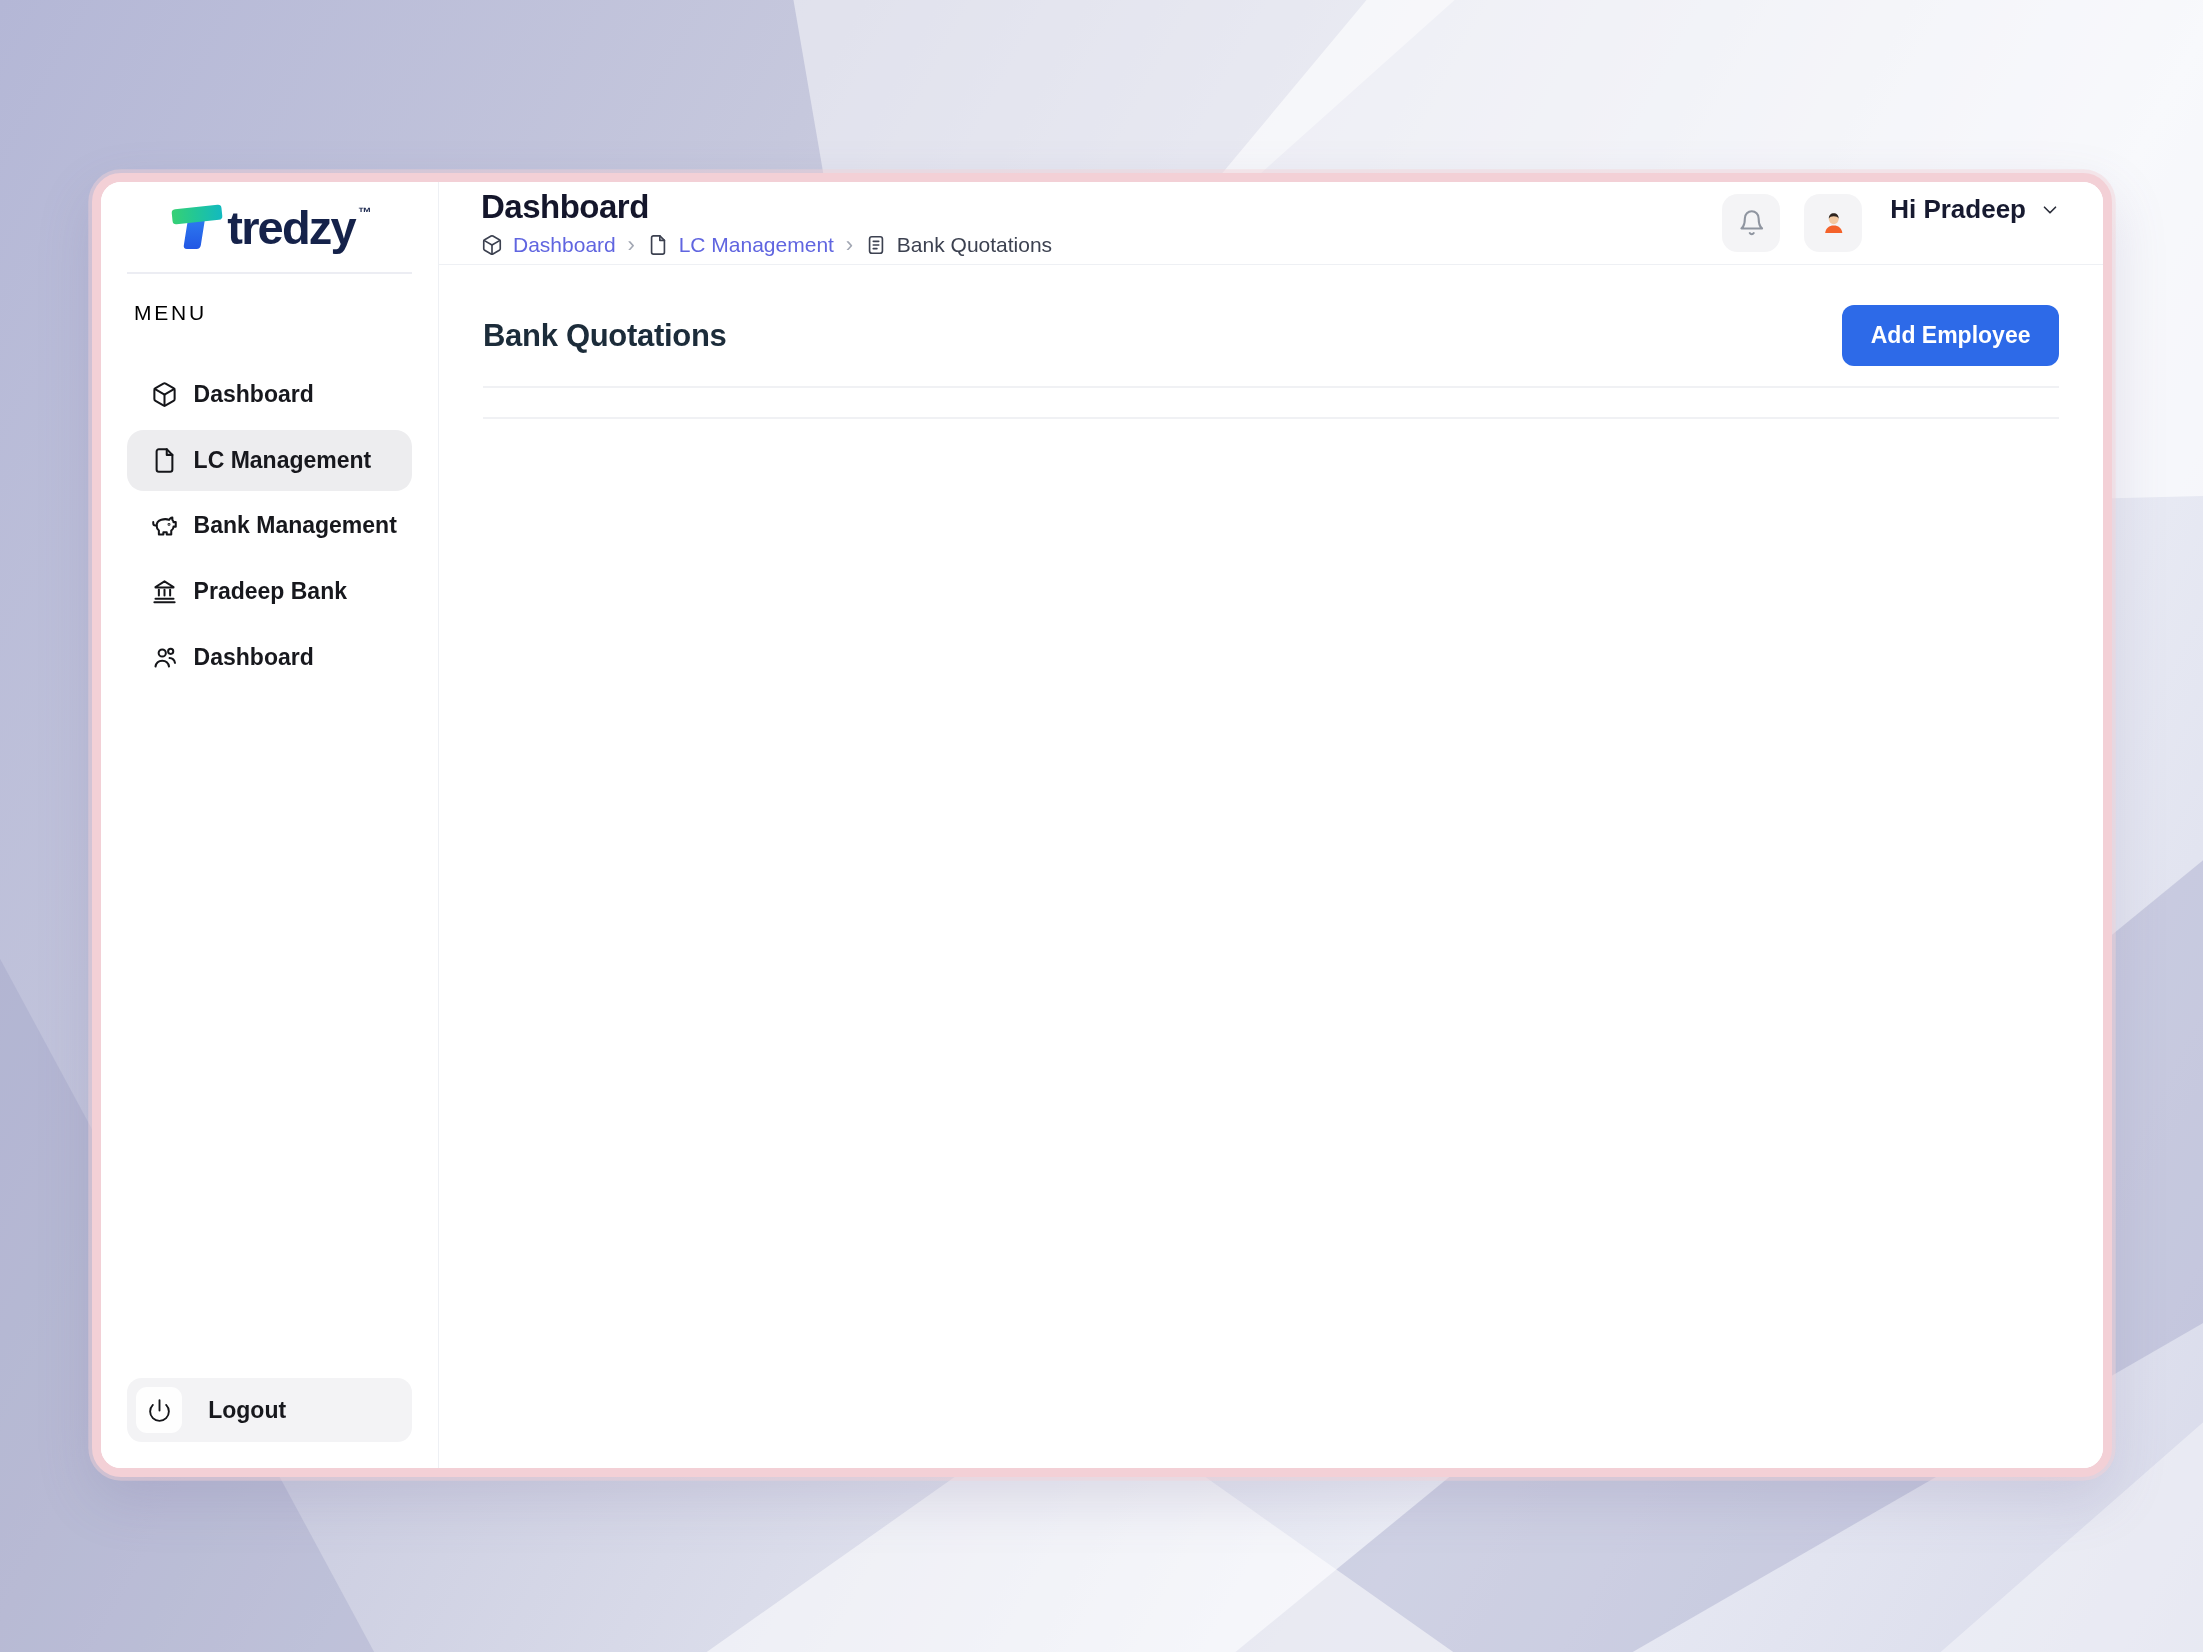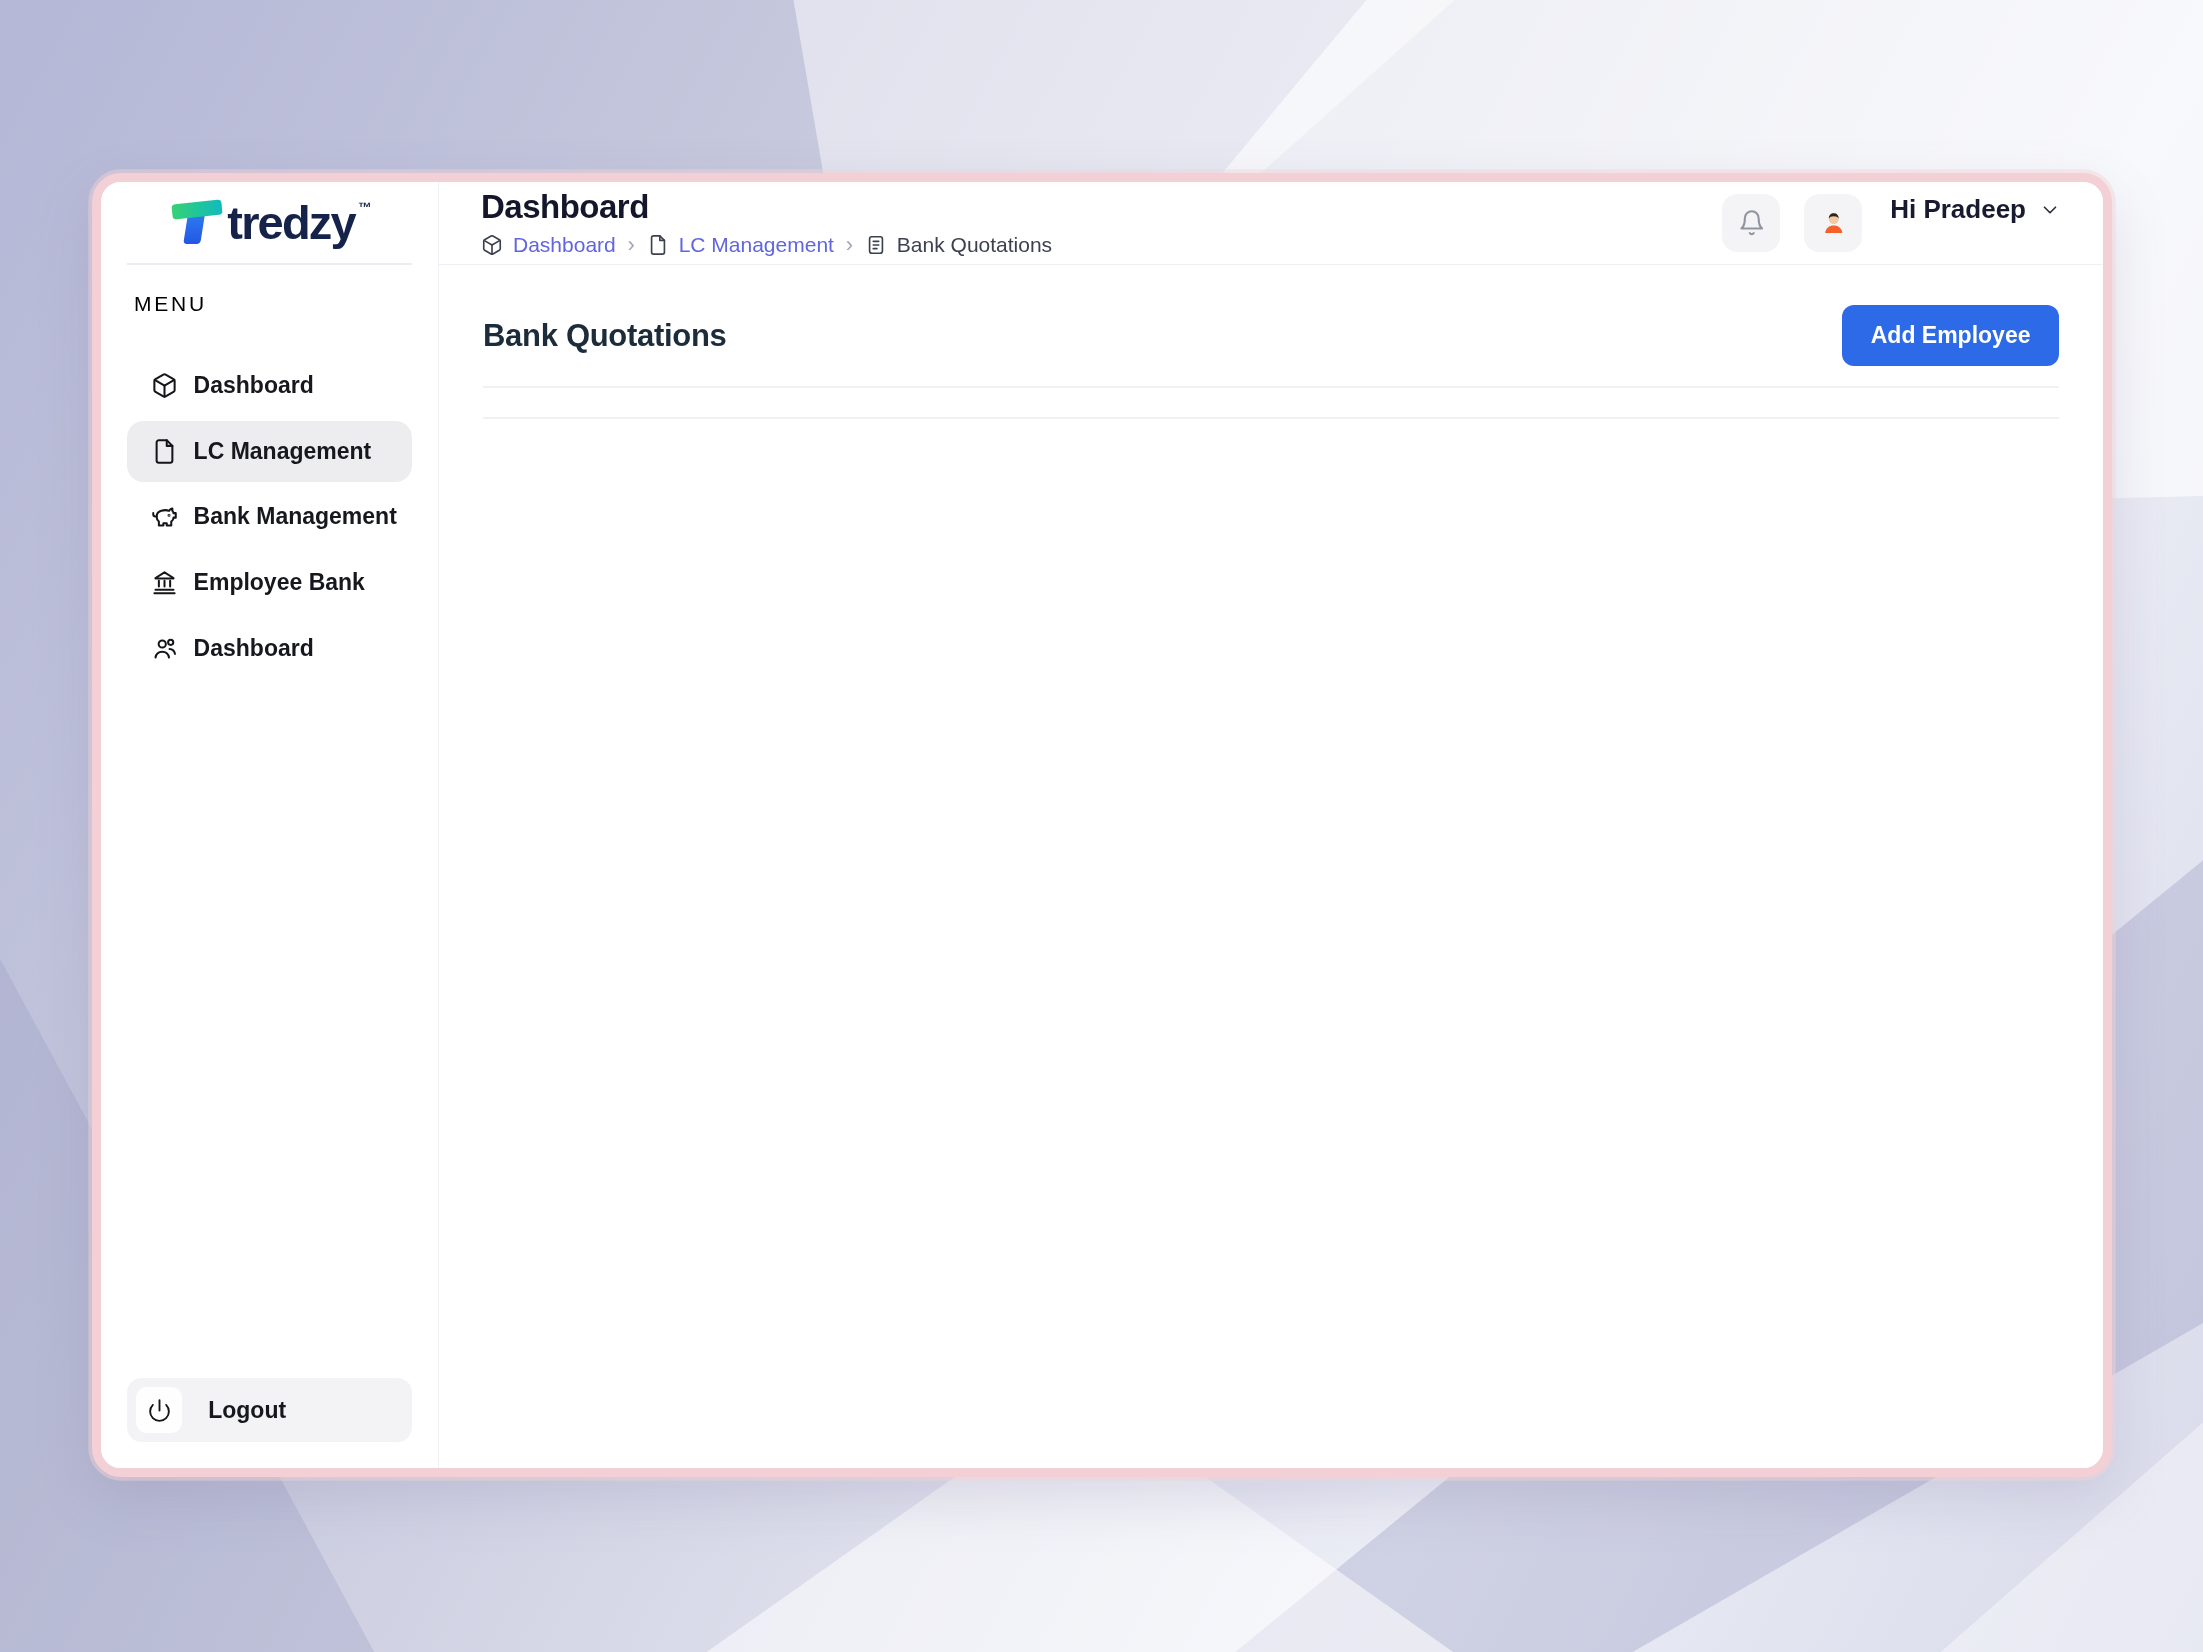--- a/index.html
+++ b/index.html
@@ -22,21 +22,21 @@
   
   .card {
     position:absolute; left:92px; top:173px; width:2020px; height:1304px;
     background:#ffffff; border:9.2px solid #f3d0d6; border-radius:29px;
     box-shadow:0 0 0 3.7px rgba(244,210,216,.45), 0 22px 55px rgba(110,100,150,.18);
     display:flex; overflow:hidden;
   }
 
   
   .sidebar { width:338px; flex:0 0 338px; border-right:1.8px solid #eef0f4; position:relative; background:#fff; }
-  .logo-row { height:81px; display:flex; align-items:center; justify-content:center; }
+  .logo-row { height:90px; display:flex; align-items:center; justify-content:center; }
   .logo-mark { position:relative; width:57px; height:53px; }
   .logo-bar  { position:absolute; left:1.8px; top:6.4px; width:50px; height:14.7px; border-radius:3.7px;
                background:linear-gradient(95deg,#35d077 5%,#23c795 45%,#12b9c0 100%);
                transform:rotate(-6deg); z-index:2; }
   .logo-stem { position:absolute; left:15.6px; top:13px; width:16.5px; height:35px; border-radius:3.7px;
                background:linear-gradient(180deg,#2f80f2 0%,#2257e4 100%);
                transform:skewX(-9deg); z-index:1; }
   .logo-text { font-size:47px; font-weight:800; color:#15224a; letter-spacing:-1.8px; }
   .logo-tm { font-size:13.8px; font-weight:700; color:#15224a; vertical-align:top; position:relative; top:-14.7px; left:2.8px; }
   .side-divider { height:1.8px; background:#ecedf3; margin:0 26px; }
@@ -150,21 +150,21 @@
         <span class="mi-icon">
           <svg class="stroke" viewBox="0 0 24 24">
               <line x1="3" y1="21.5" x2="21" y2="21.5"></line>
               <line x1="4" y1="18.5" x2="20" y2="18.5"></line>
               <line x1="7" y1="15.5" x2="7" y2="10.5"></line>
               <line x1="12" y1="15.5" x2="12" y2="10.5"></line>
               <line x1="17" y1="15.5" x2="17" y2="10.5"></line>
               <path d="M4 8 12 3l8 5v0.5H4z"></path>
             </svg>
         </span>
-        <span class="mi-label">Employee Bank</span>
+        <span class="mi-label">Pradeep Bank</span>
       </div>
       <div class="menu-item">
         <span class="mi-icon">
           <svg class="stroke" viewBox="0 0 24 24">
               <circle cx="10" cy="8" r="3.2"></circle>
               <path d="M4 20c.6-3.4 2.8-5.2 6-5.2s5.4 1.8 6 5.2"></path>
               <circle cx="17.5" cy="6.5" r="2.3"></circle>
               <path d="M16.5 12.5c2.6.2 4.3 1.7 4.8 4.3"></path>
             </svg>
         </span>

